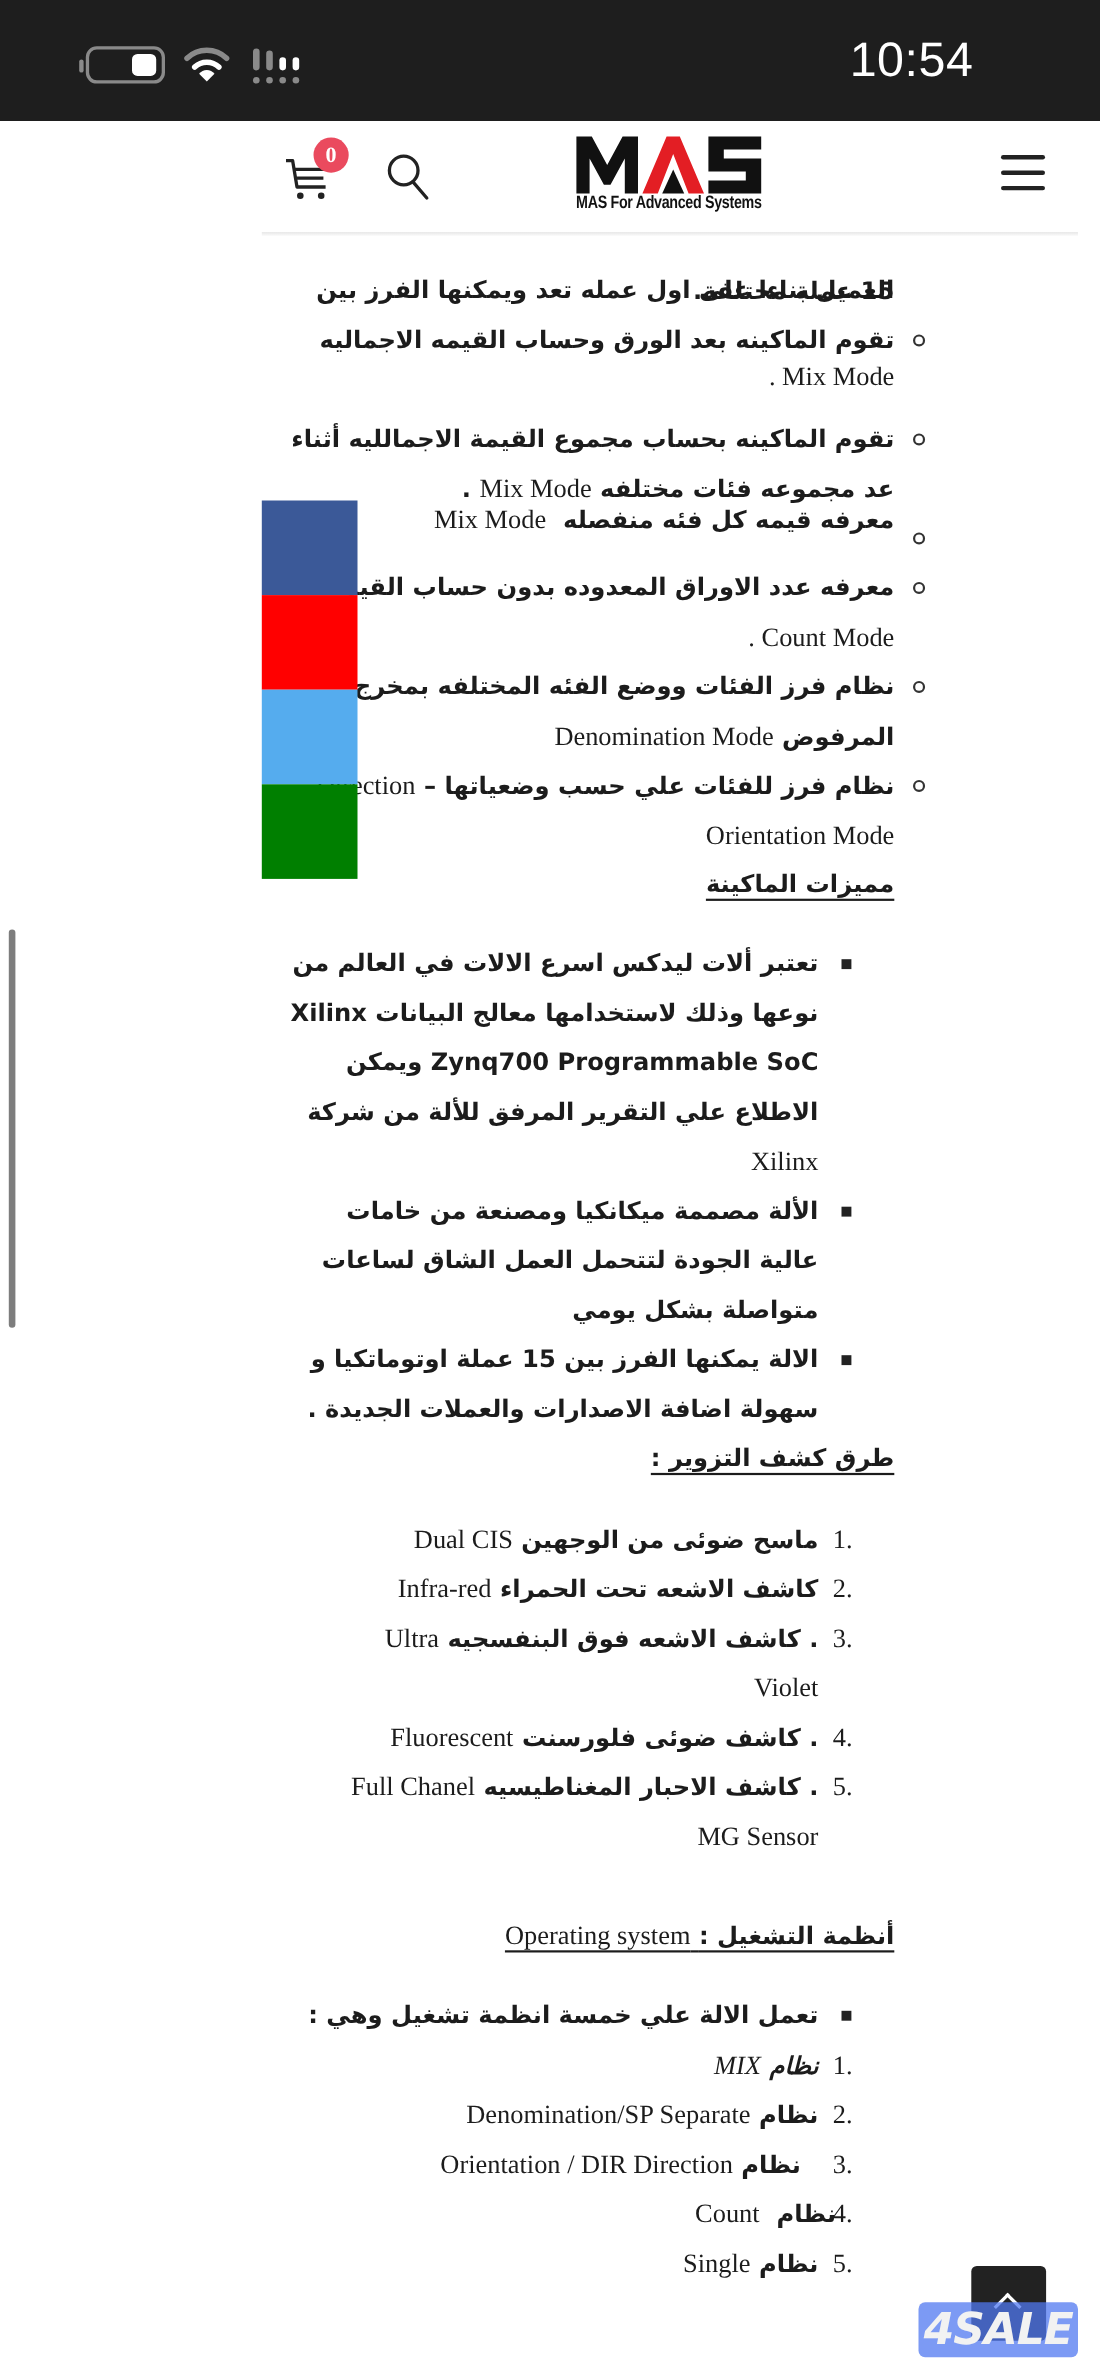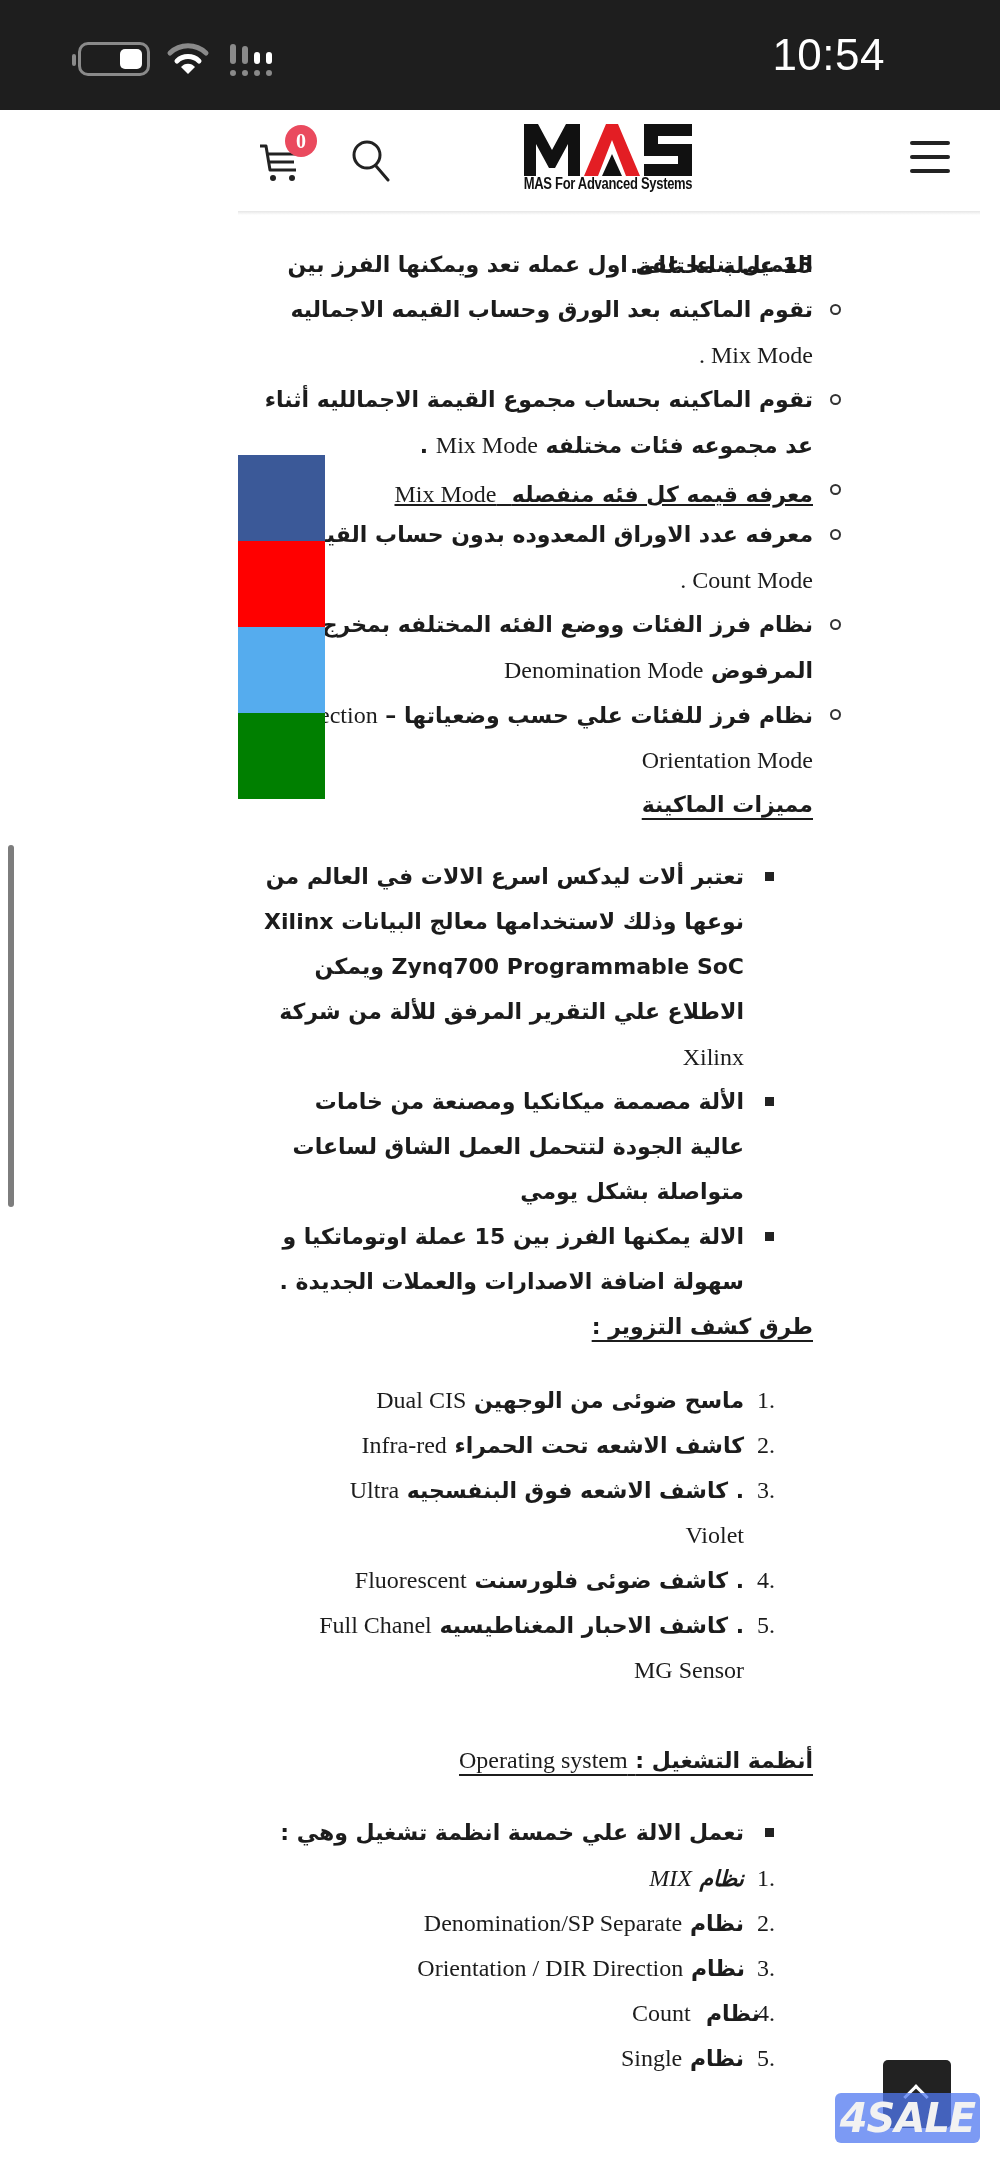--- a/index.html
+++ b/index.html
@@ -106,30 +106,30 @@
     <span style="top:28px"></span>
 </div>
 
 <div class="content">
 
   <div class="line" style="right:187px; top:206px;margin-top:44px;">العميل بناءا على اول عمله تعد  ويمكنها الفرز بين</div>
   <div class="line" style="right:187px; top:251px;">15 عملة مختلفة.</div>
 
   <div class="circle-bullet" style="left:830px; top:304px;"></div>
   <div class="line" style="right:187px; top:295px;text-align:right;">تقوم الماكينه بعد الورق وحساب القيمه الاجماليه</div>
-  <div class="line" style="right:187px; top:340px;margin-left:38px;"><span class="en">Mix Mode  .</span></div>
+  <div class="line" style="right:187px; top:328px;margin-left:38px;"><span class="en">Mix Mode  .</span></div>
 
   <div class="circle-bullet" style="left:830px; top:394px;"></div>
   <div class="line" style="right:187px; top:385px;">تقوم الماكينه بحساب مجموع القيمة الاجمالليه أثناء</div>
   <div class="line" style="right:187px; top:430px;">
     <span>عد مجموعه فئات مختلفه</span> <span class="en">Mix Mode</span><span>   .</span>
   </div>
 
   <div class="circle-bullet" style="left:830px; top:484px;"></div>
-  <div class="line" style="right:187px; top:479px;text-decoration:underline;">
+  <div class="line" style="right:187px; top:458px;">
     <span>معرفه قيمه كل فئه منفصله</span>&nbsp;&nbsp;<span class="en">Mix Mode</span>
   </div>
 
   <div class="circle-bullet" style="left:830px; top:529px;"></div>
   <div class="line" style="right:187px; top:520px;">معرفه عدد الاوراق المعدوده بدون حساب القيمه</div>
   <div class="line" style="right:187px; top:565px;"><span class="en">Count Mode .</span></div>
 
   <div class="circle-bullet" style="left:830px; top:619px;"></div>
   <div class="line" style="right:187px; top:610px;">نظام فرز الفئات ووضع الفئه المختلفه بمخرج</div>
   <div class="line" style="right:187px; top:655px;">
@@ -200,21 +200,21 @@
   <div class="line" style="right:256px; top:1863px;font-style:italic;">
     <span>نظام</span> <span class="en">MIX</span>
   </div>
 
   <div class="num" style="left:757px; top:1908px;">2.</div>
   <div class="line" style="right:256px; top:1908px;">
     <span>نظام</span> <span class="en">Denomination/SP Separate</span>
   </div>
 
   <div class="num" style="left:757px; top:1953px;">3.</div>
-  <div class="line" style="right:255px; top:1953px;margin-left:28px;">
+  <div class="line" style="right:272px; top:1953px;margin-left:28px;">
     <span>نظام</span> <span class="en">Orientation / DIR Direction</span>
   </div>
 
   <div class="num" style="left:757px; top:1998px;">4.</div>
   <div class="line" style="right:240px; top:1998px;text-align:center;">
     <span>نظام</span>&nbsp;&nbsp;<span class="en">Count</span>
   </div>
 
   <div class="num" style="left:757px; top:2043px;">5.</div>
   <div class="line" style="right:256px; top:2043px;">

